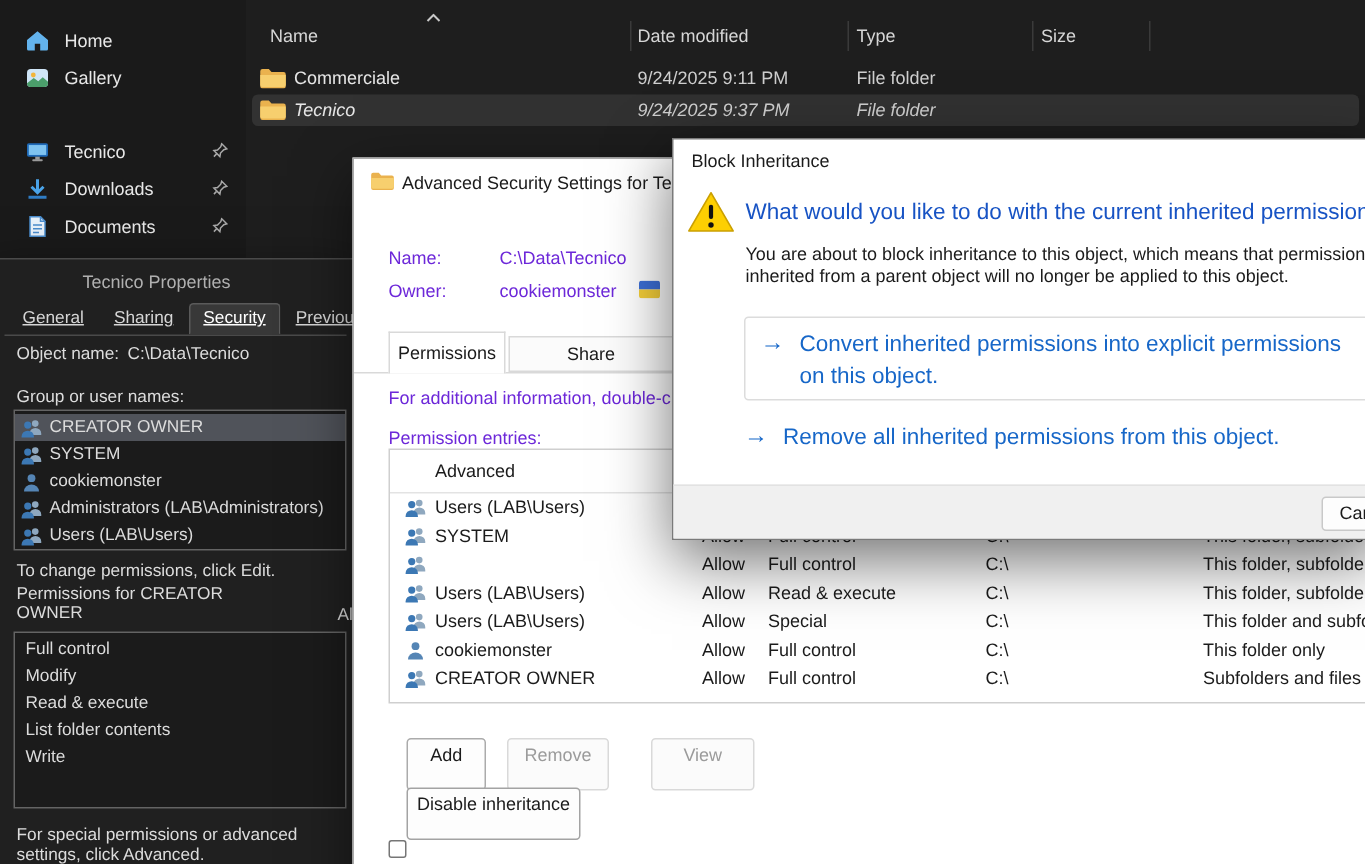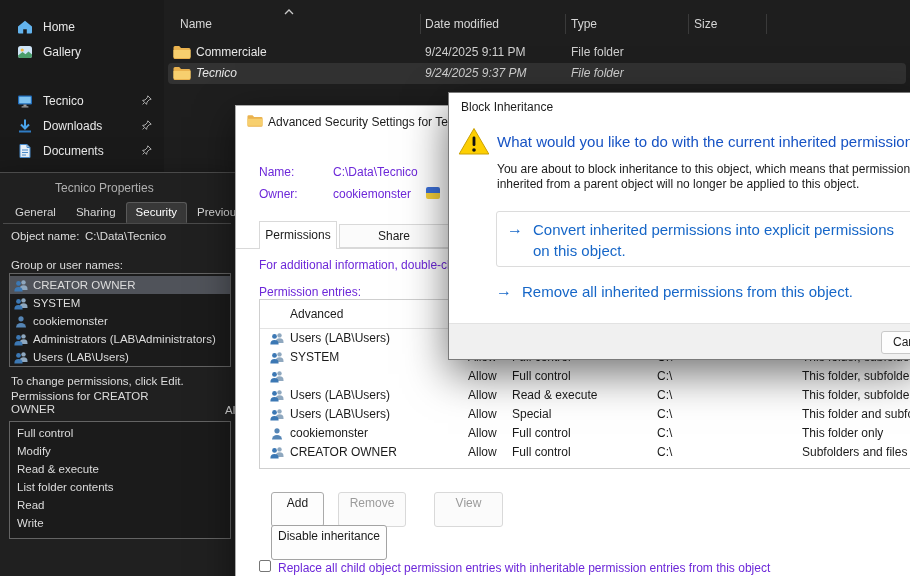--- a/index.html
+++ b/index.html
@@ -31,21 +31,21 @@
   .fl-name { left:32px; top:3px; }
   .fl-date { left:261px; top:3px; color:#cfcfcf; }
   .fl-type { left:407px; top:3px; color:#cfcfcf; }
 
   
   .props { position:absolute; left:-10px; top:172px; width:248px; height:430px; z-index:2;
            background:#202020; border:1px solid #4a4a4a; box-shadow:0 10px 30px rgba(0,0,0,.55);
            font-size:11.5px; color:#dcdcdc; }
   .props-title { position:absolute; left:22px; top:8px; font-size:12px; color:#b0b0b0; white-space:nowrap;margin-left:42px; }
   .props-tabs { position:absolute; left:14px; top:29px; height:21px; display:flex; }
-  .ptab { padding:3px 9px 4px; color:#d6d6d6; font-size:11.5px; border:1px solid transparent; white-space:nowrap; }
+  .ptab { padding:3px 9px 4px; color:#d6d6d6; font-size:11.5px; border:1px solid transparent; white-space:nowrap;text-decoration:underline; }
   .ptab.active { background:#383838; border-color:#5a5a5a; border-bottom-color:#383838;
                  border-radius:3px 3px 0 0; color:#ffffff; }
   .props-tabline { position:absolute; left:12px; right:6px; top:50px; height:1px; background:#4a4a4a; }
   .plabel { position:absolute; white-space:nowrap; font-size:11.5px; color:#dcdcdc; }
   .pbox { position:absolute; left:18px; width:222px; background:#1b1b1b; border:1px solid #646464;
           overflow:hidden; padding-top:2px; }
   .prow { display:flex; align-items:center; gap:5px; height:18px; padding-left:4px; white-space:nowrap; }
   .prow.selected { background:#50535a; }
   .prow.perm { padding-left:7px; }
   .picon { width:14px; height:13px; flex:0 0 14px; display:inline-block; }
@@ -278,27 +278,25 @@
         <div class="prow perm">
           <span>Modify</span>
         </div>
         <div class="prow perm">
           <span>Read &amp; execute</span>
         </div>
         <div class="prow perm">
           <span>List folder contents</span>
         </div>
         <div class="prow perm">
-          <span>Read</span>
-        </div>
-        <div class="prow perm">
           <span>Write</span>
         </div>
       </div>
 
+    <span class="plabel" style="left:20px;top:378px;width:208px;white-space:normal;line-height:13px">For special permissions or advanced settings, click Advanced.</span>
   </div>
 
   <div class="adv">
     <span class="adv-title-icon">
       <svg width="16" height="13" viewBox="0 0 18 14">
           <path d="M0.5 2.5 a1.5 1.5 0 0 1 1.5 -1.5 h4.2 l1.8 2 h8 a1.5 1.5 0 0 1 1.5 1.5 v8 a1.5 1.5 0 0 1 -1.5 1.5 h-14 a1.5 1.5 0 0 1 -1.5 -1.5 z" fill="#eab24e"></path>
           <path d="M0.5 5 h17 v6.5 a1.5 1.5 0 0 1 -1.5 1.5 h-14 a1.5 1.5 0 0 1 -1.5 -1.5 z" fill="#f7cf6e"></path>
         </svg>
     </span>
     <div class="adv-title">Advanced Security Settings for Tecnico</div>
@@ -417,21 +415,20 @@
           </div>
         </div>
     </div>
 
     <div class="adv-btn" id="btn-add">Add</div>
     <div class="adv-btn disabled" id="btn-remove">Remove</div>
     <div class="adv-btn disabled" id="btn-view">View</div>
     <div class="adv-btn" id="btn-disable">Disable inheritance</div>
 
     <span class="adv-check"></span>
-    <span class="alabel" style="left:42px;top:455px">Replace all child object permission entries with inheritable permission entries from this object</span>
   </div>
 
   <div class="blockdlg">
     <div class="bd-title">Block Inheritance</div>
     <span class="bd-warning">
       <svg width="32" height="29" viewBox="0 0 32 29">
           <path d="M16 1.5 L30.8 27 H1.2 Z" fill="#fdcf02" stroke="#caa002" stroke-width="1" stroke-linejoin="round"></path>
           <rect x="14.6" y="9.5" width="2.8" height="9.5" rx="1.3" fill="#111"></rect>
           <circle cx="16" cy="23" r="1.8" fill="#111"></circle>
         </svg>

